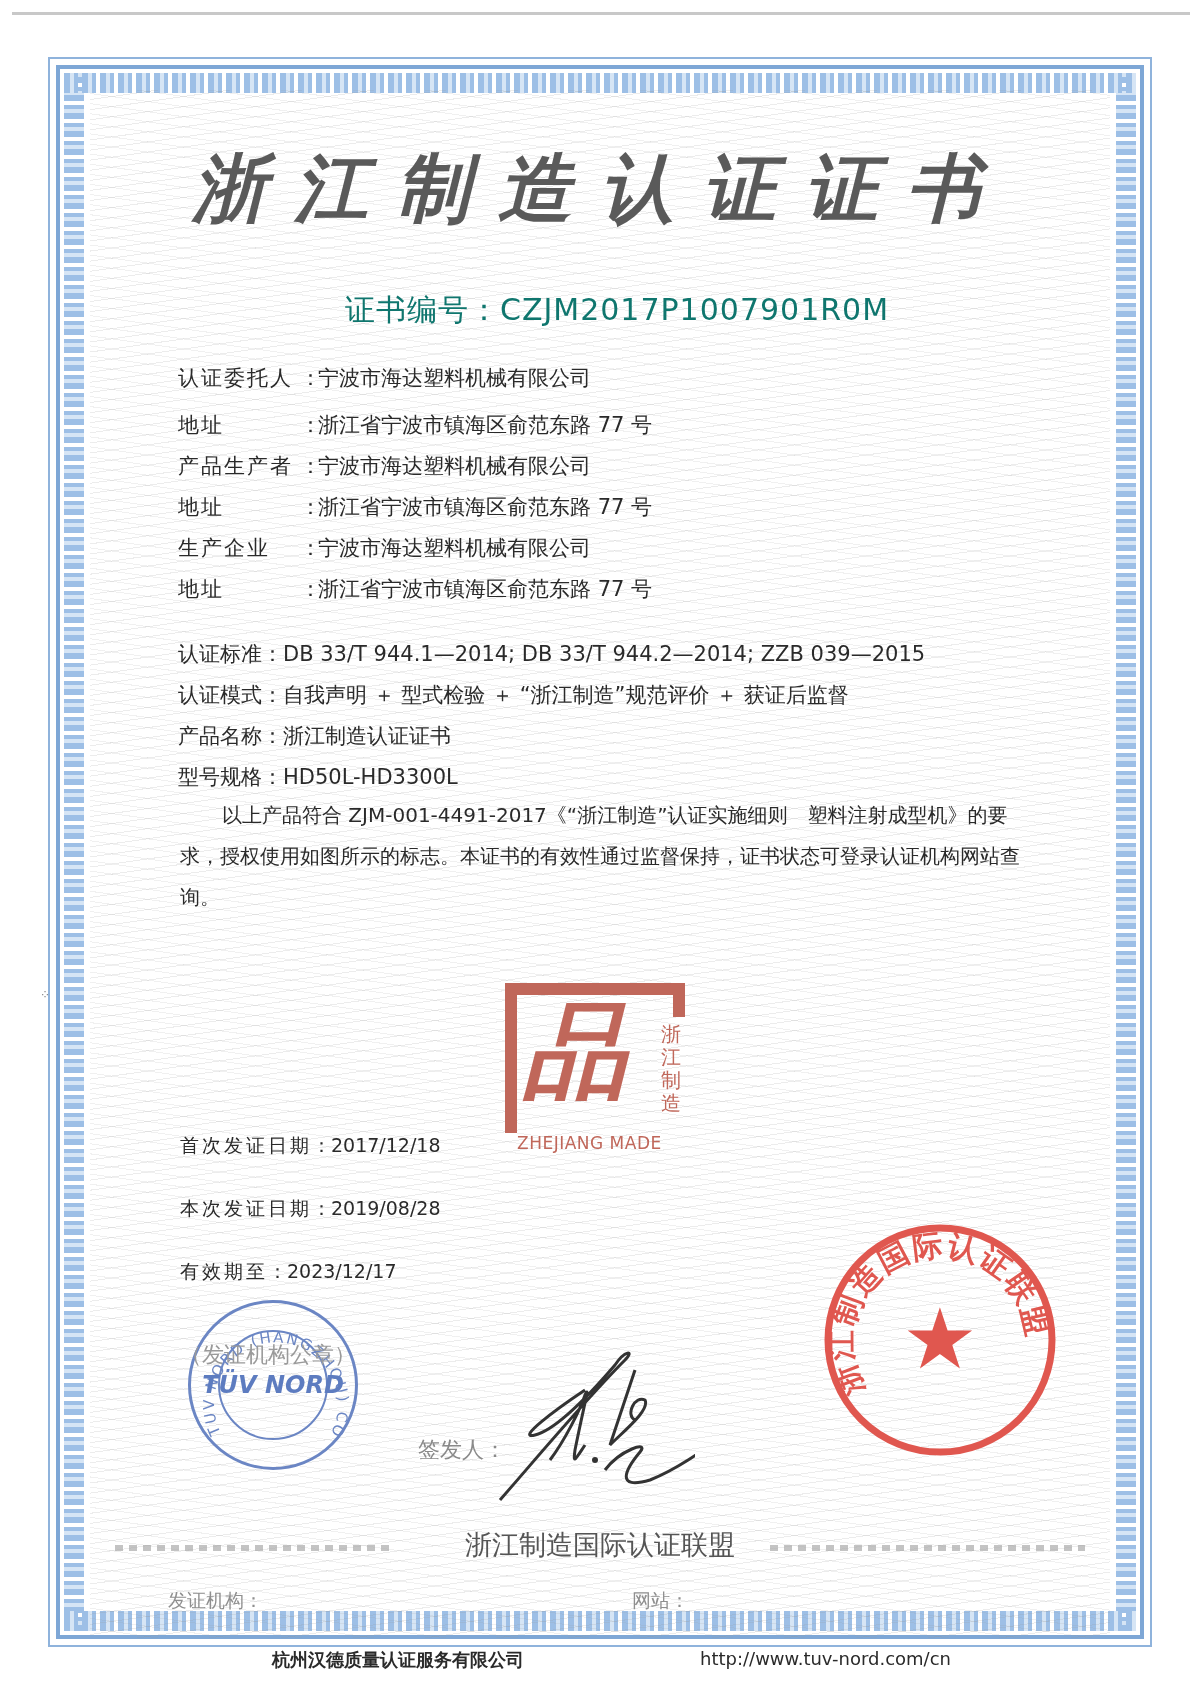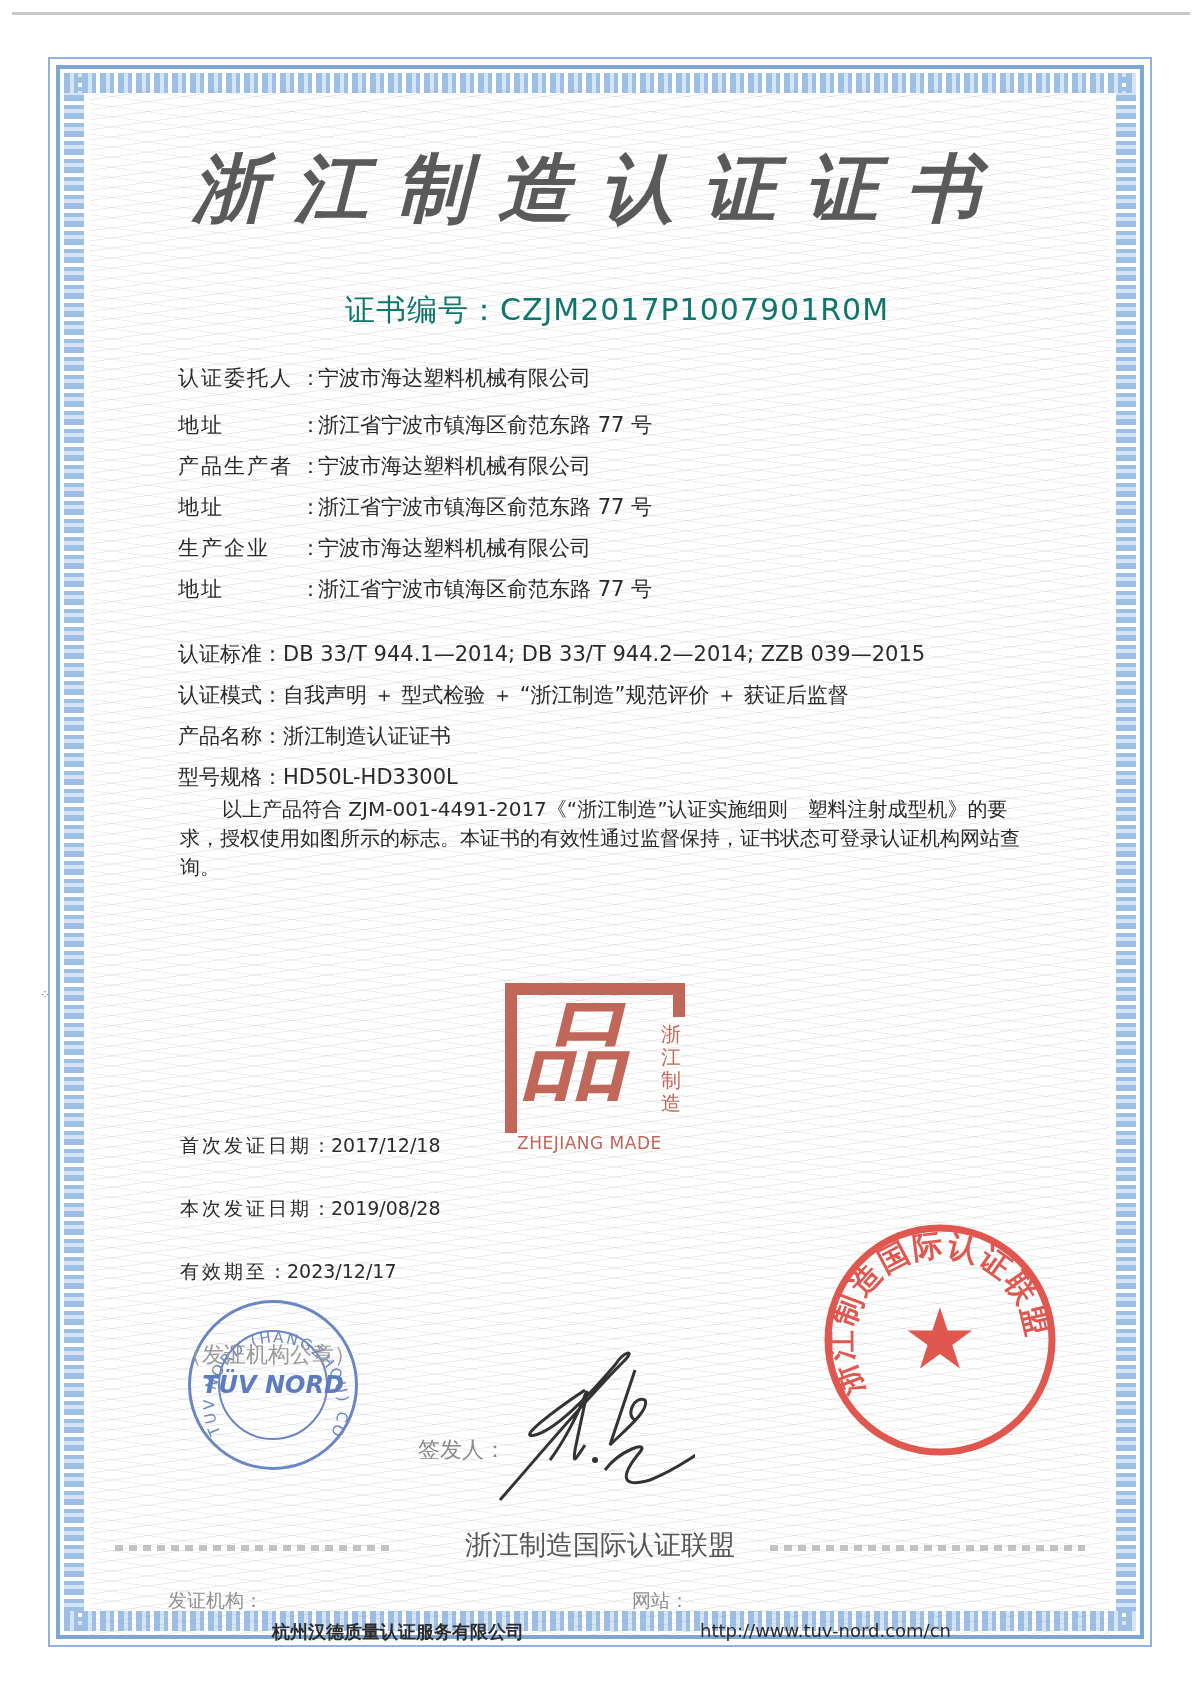--- a/index.html
+++ b/index.html
@@ -22,21 +22,21 @@
                repeating-linear-gradient(8deg,transparent 0 9px,rgba(150,150,150,.14) 9px 10px);}
   .title{position:absolute;left:0;width:1200px;top:140px;text-align:center;
     font-family:"DejaVu Serif","Liberation Serif",serif;font-size:74px;font-weight:bold;
     letter-spacing:28px;color:#5a5a5a;font-style:italic;}
   .cert-no{position:absolute;left:0;width:1200px;top:290px;text-align:center;font-size:30px;color:#0f766e;padding-left:17px;}
   .cert-no span{letter-spacing:1px;}
   .field{position:absolute;left:178px;font-size:21px;color:#2a2a2a;white-space:nowrap;}
   .field .lbl{display:inline-block;width:122px;letter-spacing:2px;}
   .field .sep{display:inline-block;width:18px;}
   .field2{position:absolute;left:178px;font-size:21px;color:#2a2a2a;white-space:nowrap;}
-  .para{position:absolute;left:180px;width:860px;font-size:20px;line-height:29px;color:#2a2a2a;text-indent:42px;}
+  .para{position:absolute;left:180px;width:860px;font-size:20px;line-height:41px;color:#2a2a2a;text-indent:42px;}
   .logo{position:absolute;left:505px;top:983px;width:180px;height:170px;}
   .logo-box{position:absolute;left:0;top:0;width:180px;height:150px;
     border-top:12px solid #c0675a;border-left:12px solid #c0675a;box-sizing:border-box;}
   .logo-tab{position:absolute;right:0;top:0;width:12px;height:34px;background:#c0675a;}
   .logo-glyph{position:absolute;left:18px;top:16px;font-family:"DejaVu Serif","Liberation Serif",serif;
     font-size:104px;font-weight:bold;color:#c0675a;font-style:italic;line-height:1;}
   .logo-vert{position:absolute;right:2px;top:40px;width:22px;font-size:20px;line-height:23px;color:#c0675a;text-align:left;}
   .logo-en{position:absolute;left:12px;top:150px;font-size:17px;color:#c0675a;letter-spacing:0.5px;white-space:nowrap;}
   .date{position:absolute;left:180px;font-size:19px;color:#2a2a2a;white-space:nowrap;}
   .date .lbl{letter-spacing:3px;}
@@ -45,21 +45,21 @@
   .tuv-inner{position:absolute;left:27px;top:27px;width:110px;height:110px;border:2px solid #6b86c4;border-radius:50%;box-sizing:border-box;}
   .tuv-logo{position:absolute;left:0;width:100%;top:68px;text-align:center;font-size:24px;font-weight:bold;font-style:italic;color:#5d7cc0;}
   .tuv-ring{position:absolute;left:0;top:0;width:170px;height:170px;}
   .signer{position:absolute;left:418px;top:1400px;font-size:22px;color:#8a8a8a;font-family:"DejaVu Serif","Liberation Serif",serif;margin-top:35px;}
   .signature{position:absolute;left:475px;top:1340px;width:220px;height:170px;}
   .red-seal{position:absolute;left:820px;top:1220px;width:240px;height:240px;}
   .alliance{position:absolute;left:0;width:1200px;top:1527px;text-align:center;font-size:27px;color:#555;}
   .alliance-line{position:absolute;top:1545px;height:6px;
     background:repeating-linear-gradient(90deg,#aaa 0 8px,transparent 8px 14px);opacity:.7;}
   .foot-lbl{position:absolute;font-size:19px;color:#8f8f8f;font-family:"DejaVu Serif","Liberation Serif",serif;}
-  .foot-val{position:absolute;font-size:18px;color:#2a2a2a;font-weight:bold;}
+  .foot-val{position:absolute;font-size:18px;color:#2a2a2a;font-weight:bold;margin-top:28px;}
   .stray{position:absolute;left:40px;top:988px;font-size:12px;color:#888;}
 </style>
 </head>
 <body>
 
 <div class="scan-line"></div>
 <div class="stray">⁘</div>
 
 <div class="frame">
   <div class="frame-inner"></div>

